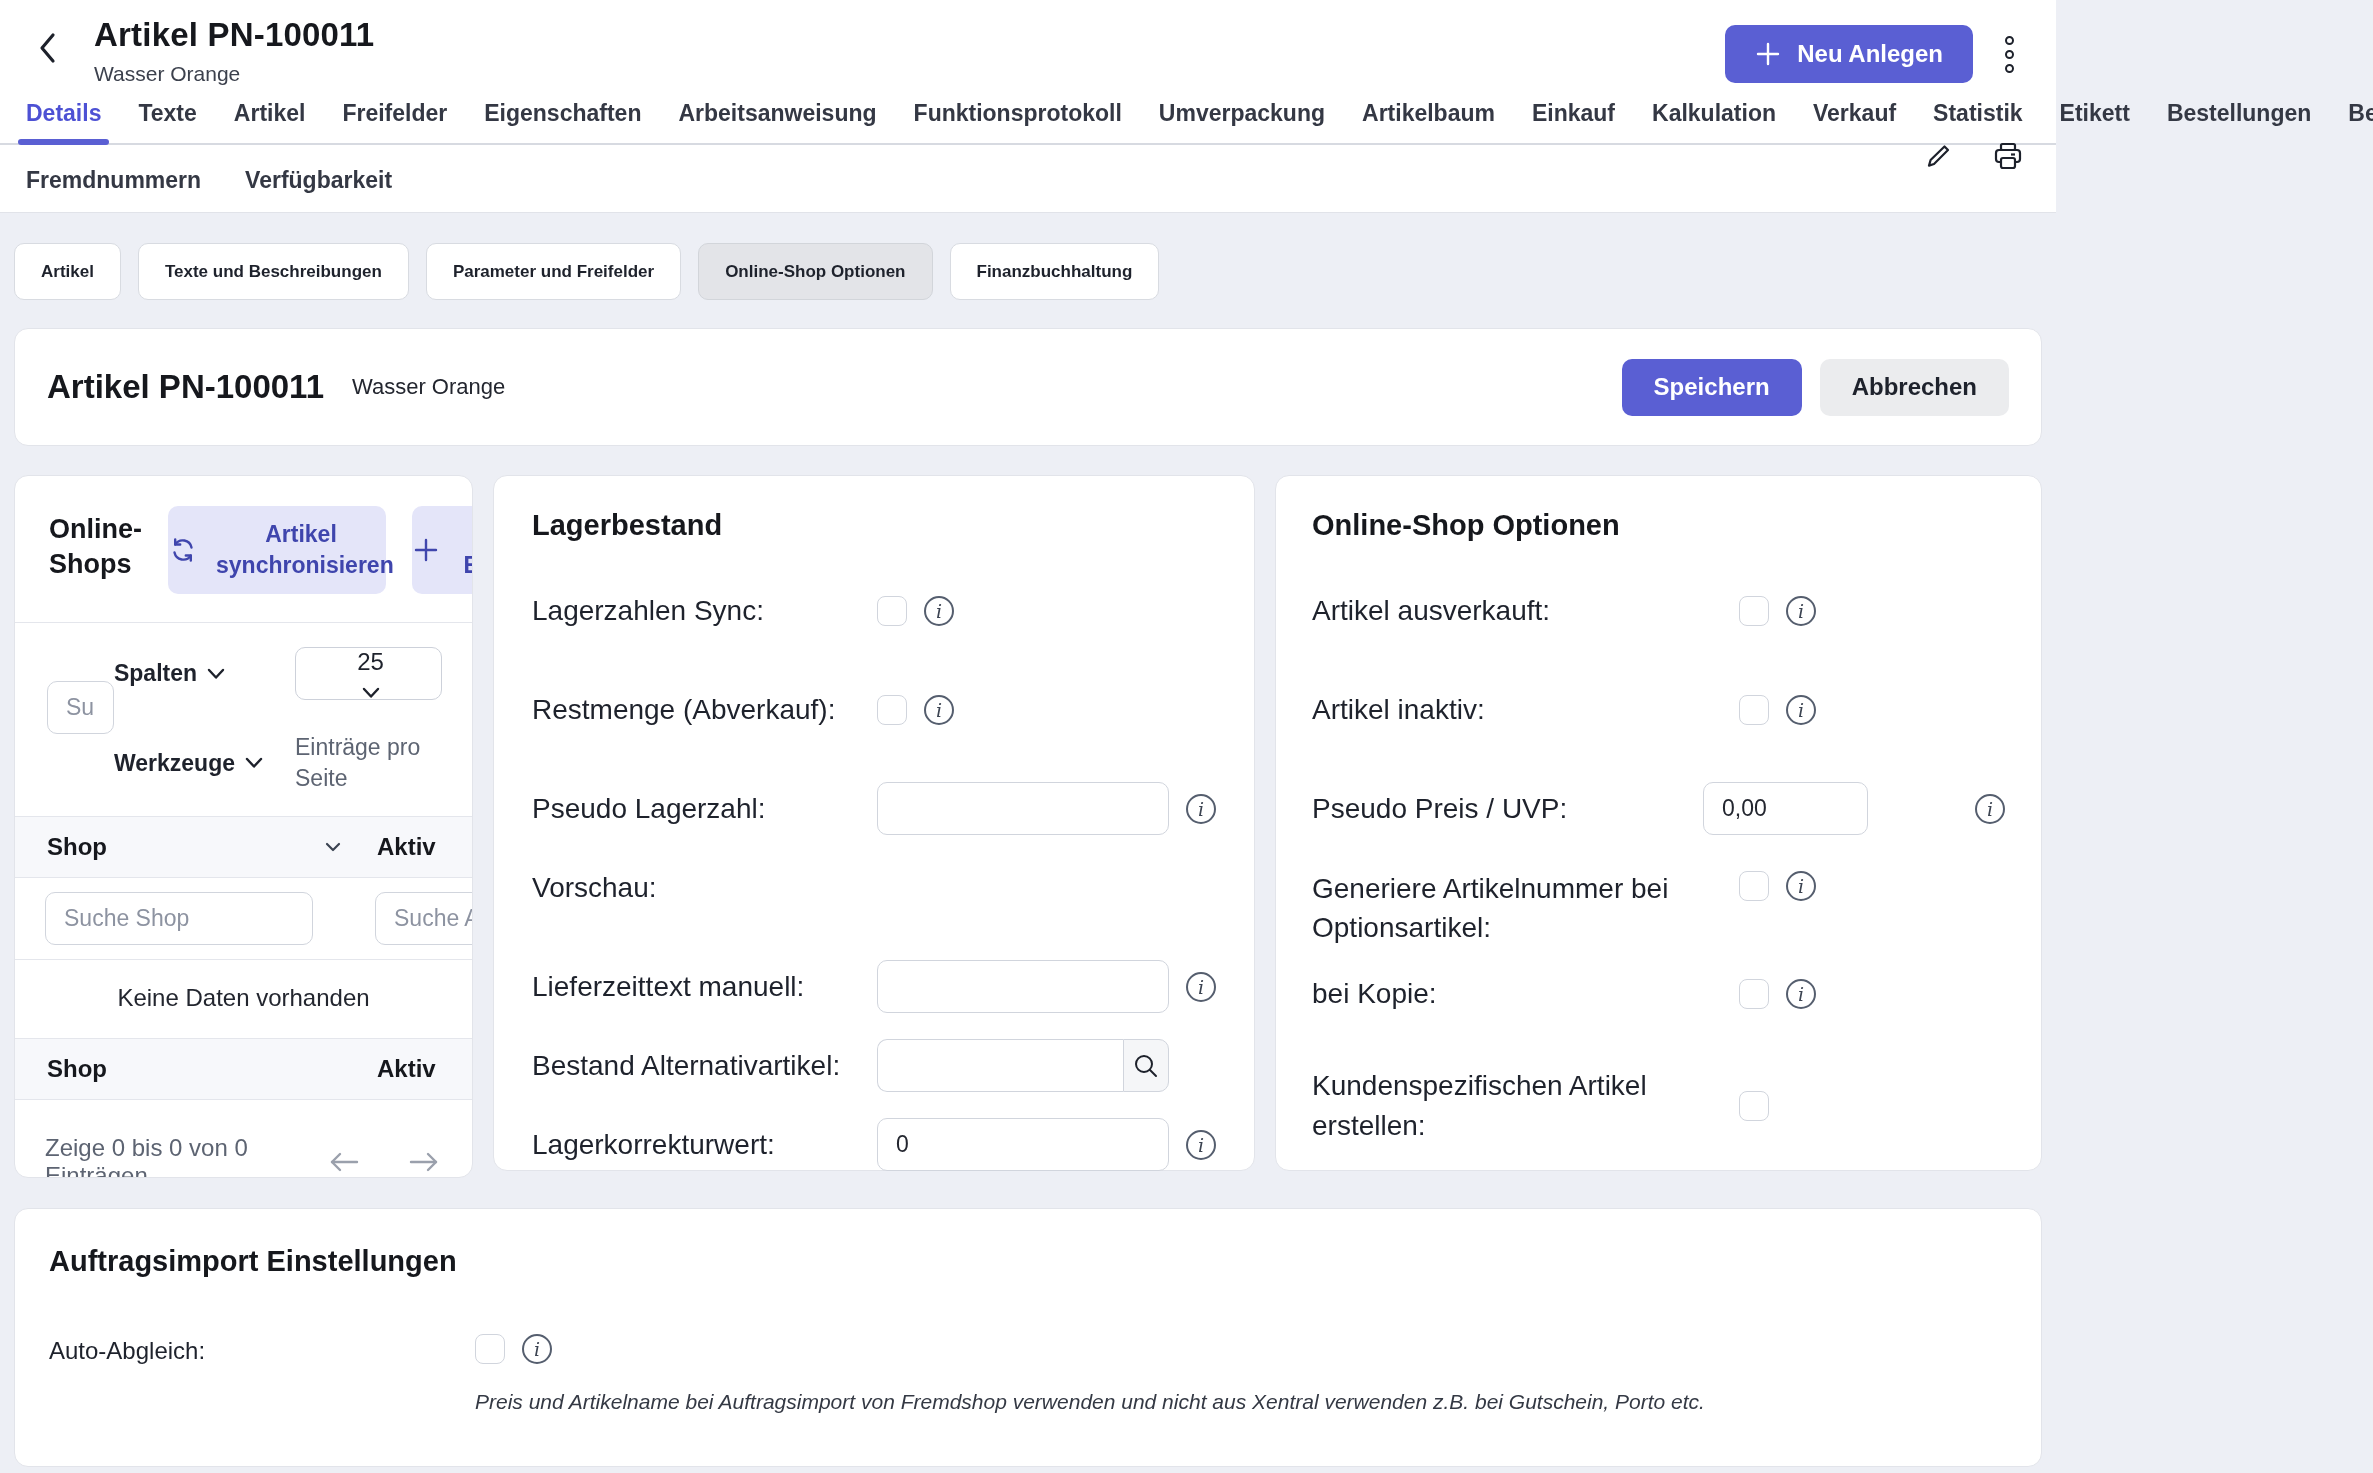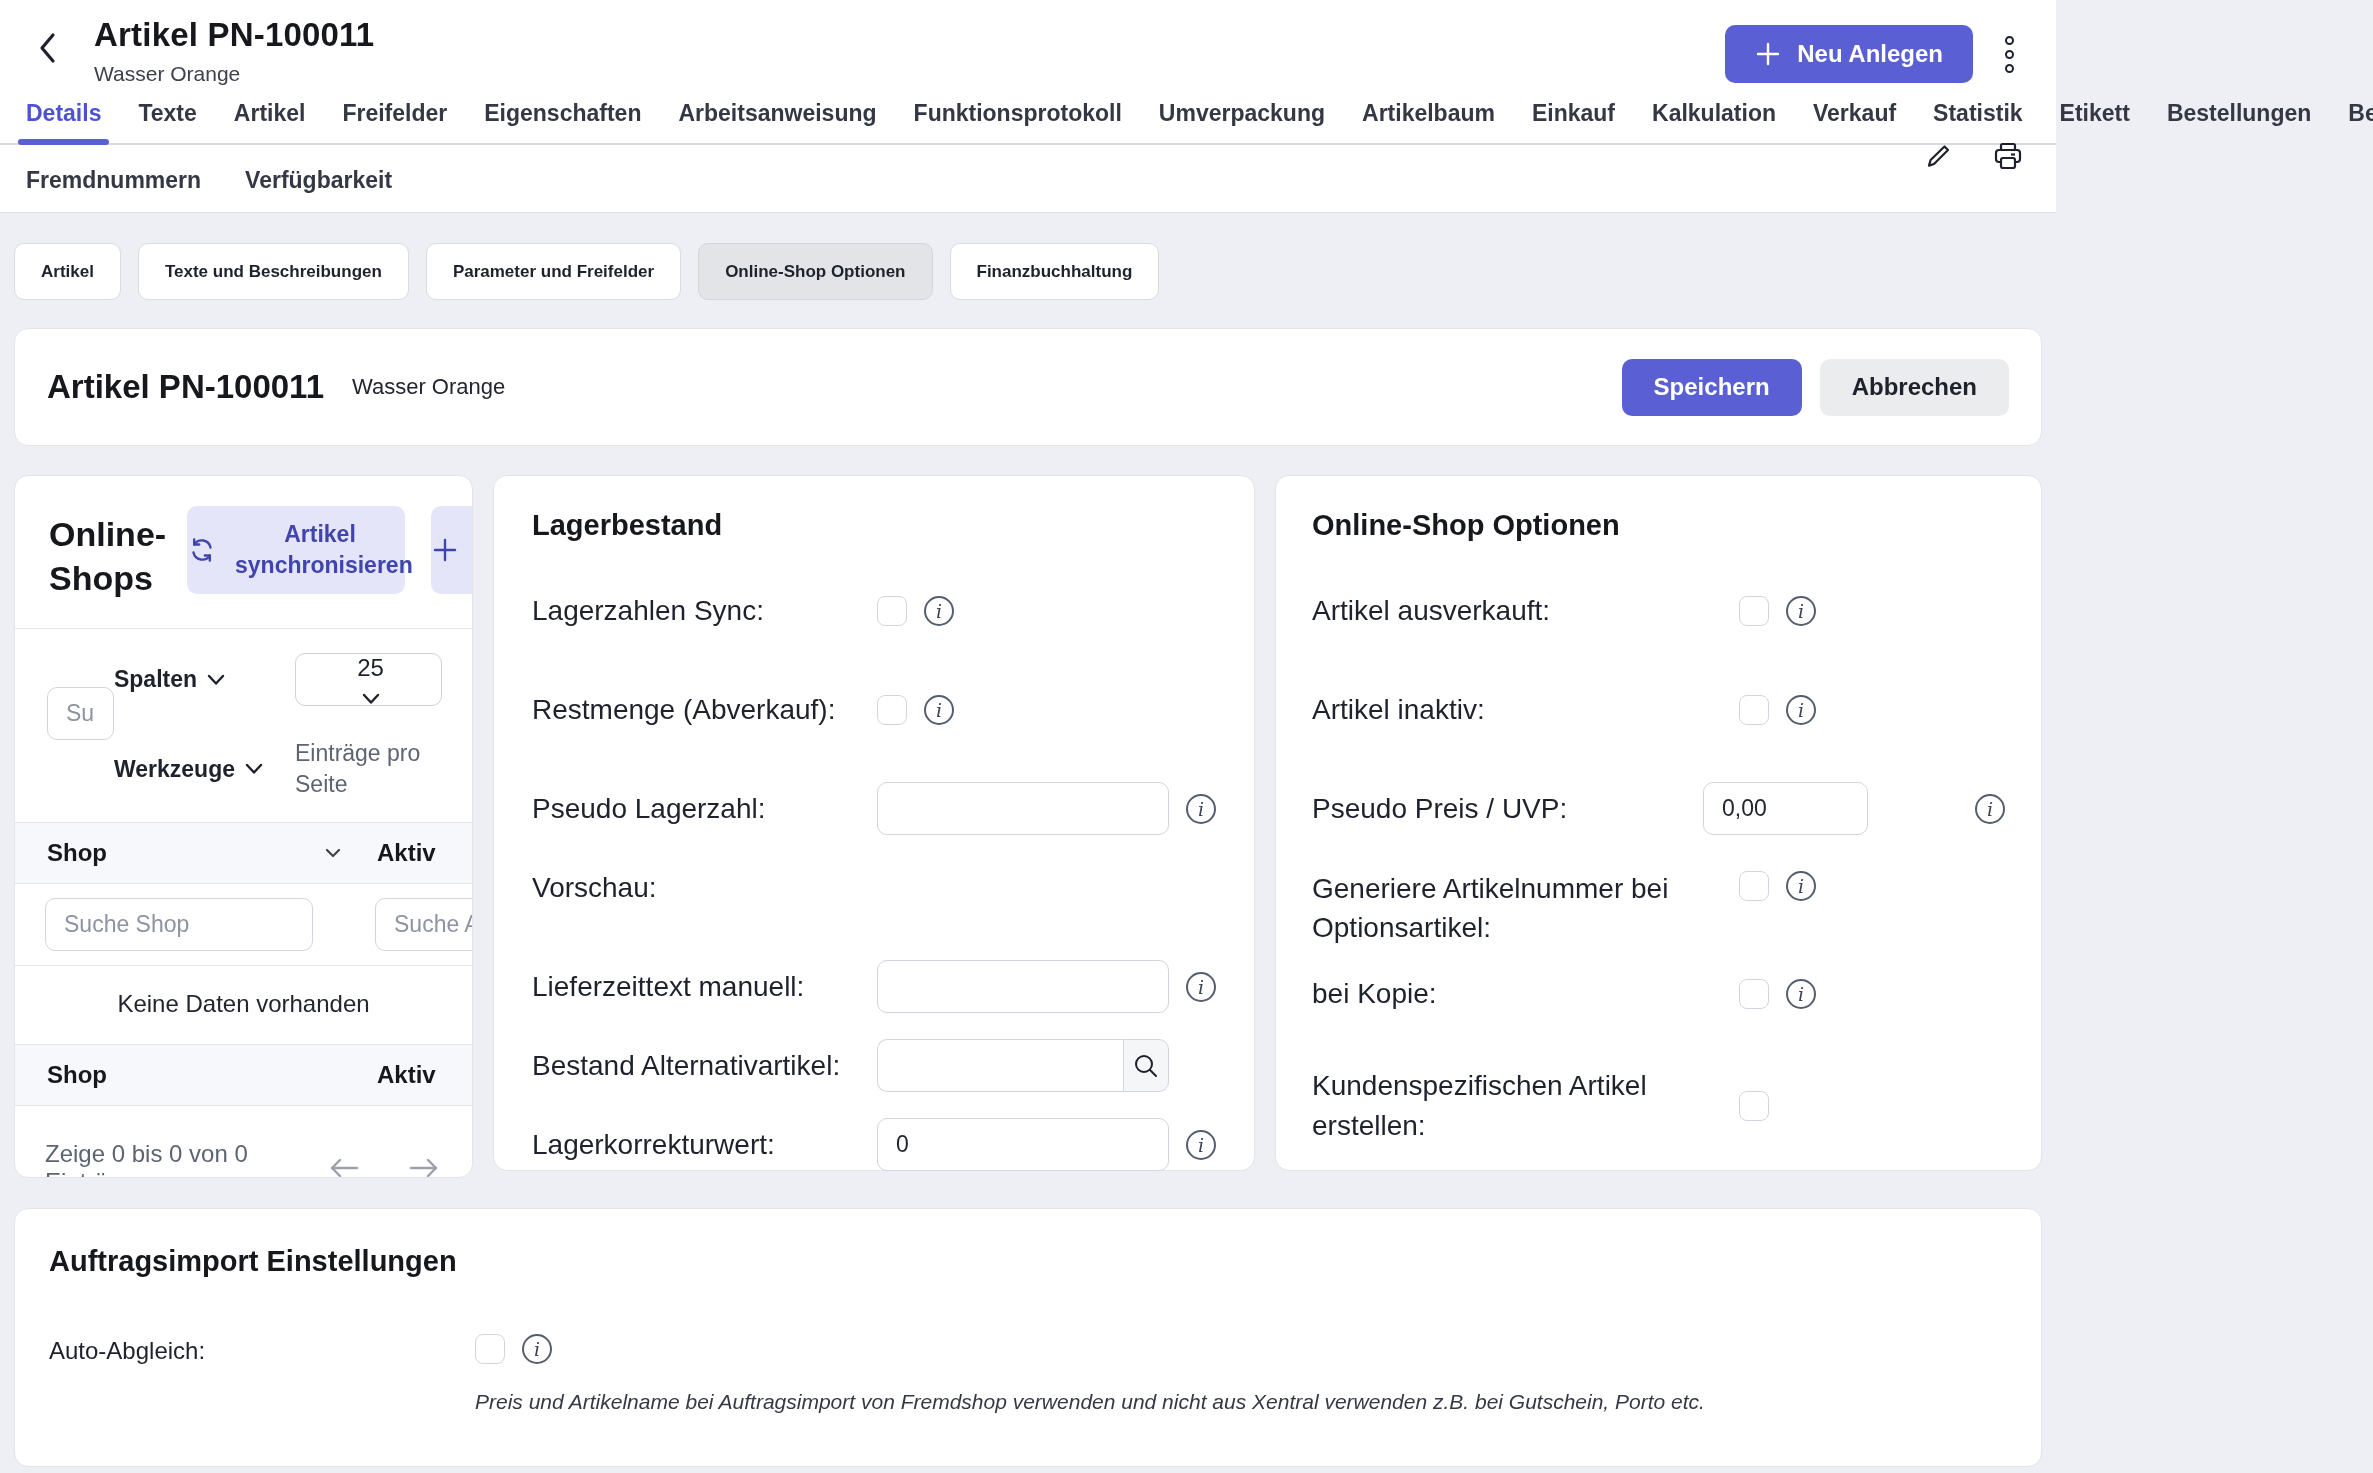--- a/index.html
+++ b/index.html
@@ -57,21 +57,21 @@
 
   
   .panels-row { display:flex; gap:20px; margin:29px 14px 0 14px; align-items:flex-start; }
   .panel-left  { width:770px; height:703px; overflow:hidden; }
   .panel-mid   { width:765px; height:696px; padding:33px 38px; }
   .panel-right { width:767px; height:696px; padding:33px 36px; }
   .panel-heading { font-size:29px; font-weight:bold; color:#16181d; }
 
   
   .os-header { display:flex; padding:30px 26px 28px 34px; gap:26px; }
-  .os-title { font-size:34px; font-weight:bold; color:#16181d; width:112px; line-height:1.3; margin-top:6px; }
+  .os-title { font-size:27px; font-weight:bold; color:#16181d; width:112px; line-height:1.3; margin-top:6px; }
   .btn-soft {
     background:#e4e5f9; border:none; border-radius:10px; color:#3f45ad;
     font-size:23px; font-weight:600; display:flex; align-items:center; justify-content:center;
     gap:18px; cursor:pointer; height:88px; line-height:1.35; font-family:inherit; text-align:center;
   }
   .btn-sync { width:300px; }
   .btn-newentry { width:214px; }
   .os-controls { border-top:1px solid #e4e6ec; padding:24px 30px 22px 32px; display:flex; justify-content:space-between; }
   .text-input { height:53px; border:1.5px solid #d1d5dd; border-radius:10px; padding:0 18px; font-size:23px; color:#23262f; background:#fff; outline:none; font-family:inherit; width:100%; }
   .text-input::placeholder { color:#8d93a1; }

